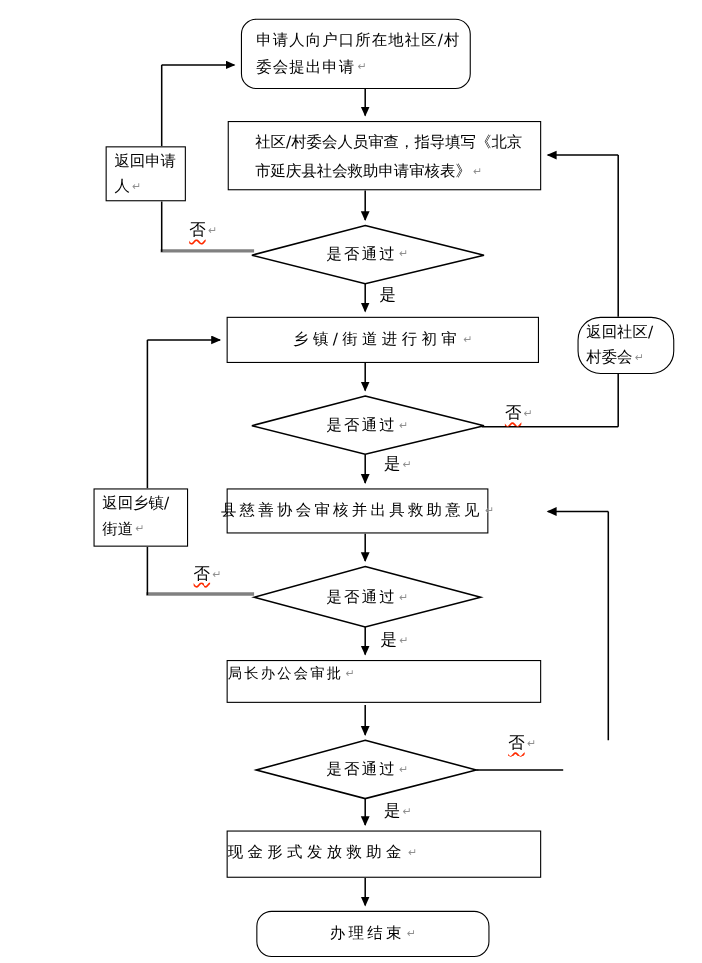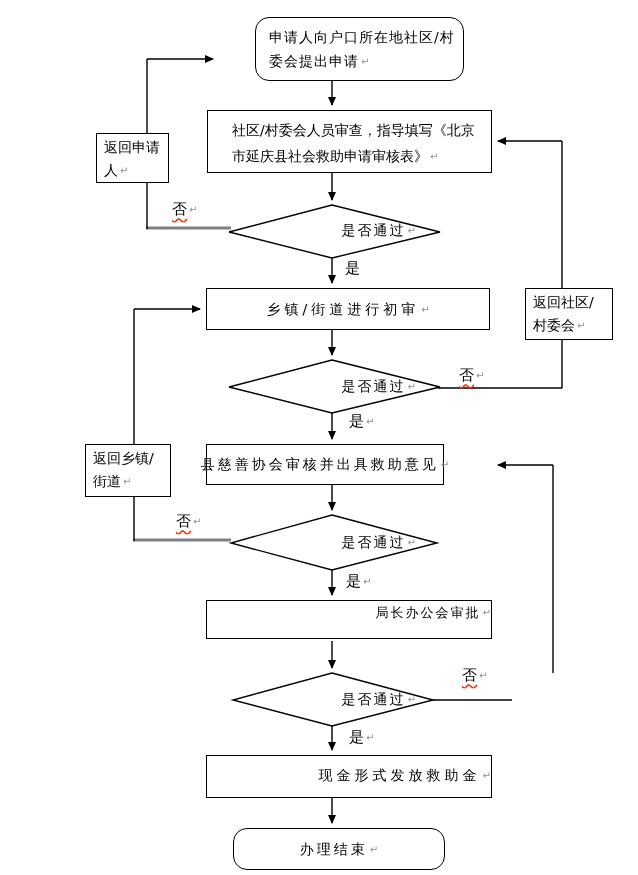--- a/index.html
+++ b/index.html
@@ -8,30 +8,30 @@
     font-family:"DejaVu Sans", sans-serif; color:#000;
   }
   #wires { position:absolute; left:0; top:0; z-index:1; }
   .box {
     position:absolute; box-sizing:border-box; z-index:2;
     border:1.5px solid #000; background:#fff;
     font-size:14px; line-height:24px; color:#000;
   }
   .rounded { border-radius:14px; }
   .padded { padding:7px 6px 4px 13px; }
-  .center { text-align:right; }
+  .center { text-align:left; }
   .tl { white-space:nowrap; }
   .vcenter1 { display:flex; align-items:center; justify-content:center; }
   .small { font-size:13px; line-height:17px; padding-top:3px; }
   .fb { padding:2px 4px 2px 7px; font-size:14px; line-height:23px; }
   .ls1 { letter-spacing:1px; }
   .ls3 { letter-spacing:3px; }
   .ls4 { letter-spacing:4px; }
   .dlabel {
-    position:absolute; z-index:3; width:164px; text-align:right;
+    position:absolute; z-index:3; width:164px; text-align:center;
     font-size:14px; letter-spacing:2px; white-space:nowrap;
   }
   .elabel { position:absolute; z-index:3; font-size:15px; white-space:nowrap; }
   .no-char {
     text-decoration-line:underline;
     text-decoration-style:wavy;
     text-decoration-color:#ff2a00;
     text-decoration-skip-ink:none;
     text-underline-offset:3px;
   }
@@ -81,21 +81,21 @@
     <line x1="433" y1="700" x2="512" y2="700" stroke="#000" stroke-width="1.4"></line>
     <line x1="553" y1="673" x2="553" y2="465" stroke="#000" stroke-width="1.4"></line>
     <line x1="553" y1="465" x2="498" y2="465" stroke="#000" stroke-width="1.4" marker-end="url(#arr)"></line>
 
     <polygon points="332,205 440,232 332,258 229,232" fill="#fff" stroke="#000" stroke-width="1.4"></polygon>
     <polygon points="332,360 440,387 332,413 229,387" fill="#fff" stroke="#000" stroke-width="1.4"></polygon>
     <polygon points="332,515 437,543 332,570 231,543" fill="#fff" stroke="#000" stroke-width="1.4"></polygon>
     <polygon points="332,673 433,700 332,726 233,700" fill="#fff" stroke="#000" stroke-width="1.4"></polygon>
   </svg>
 
-  <div class="box rounded padded ls1" style="left:219px;top:17px;width:209px;height:64px;margin-left:36px;">
+  <div class="box rounded padded ls1" style="left:219px;top:17px;width:209px;height:64px;">
     <div class="tl"><span>申请人向户口所在地社区/村</span></div>
     <div class="tl"><span>委会提出申请</span><span class="rm">↵</span></div>
   </div>
 
   <div class="box" style="left:207px;top:110px;width:285px;height:63px;padding:6px 4px 4px 24px;line-height:26px;">
     <div class="tl"><span>社区/村委会人员审查，指导填写《北京</span></div>
     <div class="tl"><span>市延庆县社会救助申请审核表》</span><span class="rm">↵</span></div>
   </div>
 
   <div class="box center vcenter1 ls4" style="left:206px;top:288px;width:284px;height:42px;">
@@ -116,21 +116,21 @@
 
   <div class="box rounded center vcenter1 ls3" style="left:233px;top:828px;width:212px;height:42px;">
     <div class="tl"><span>办理结束</span><span class="rm">↵</span></div>
   </div>
 
   <div class="box fb" style="left:96px;top:133px;width:73px;height:50px;">
     <div class="tl"><span>返回申请</span></div>
     <div class="tl"><span>人</span><span class="rm">↵</span></div>
   </div>
 
-  <div class="box fb" style="left:525px;top:288px;width:88px;height:52px;">
+  <div class="box fb" style="left:525px;top:288px;width:88px;height:52px;border-radius:21px;">
     <div class="tl"><span>返回社区/</span></div>
     <div class="tl"><span>村委会</span><span class="rm">↵</span></div>
   </div>
 
   <div class="box fb" style="left:85px;top:444px;width:86px;height:53px;">
     <div class="tl"><span>返回乡镇/</span></div>
     <div class="tl"><span>街道</span><span class="rm">↵</span></div>
   </div>
 
 

